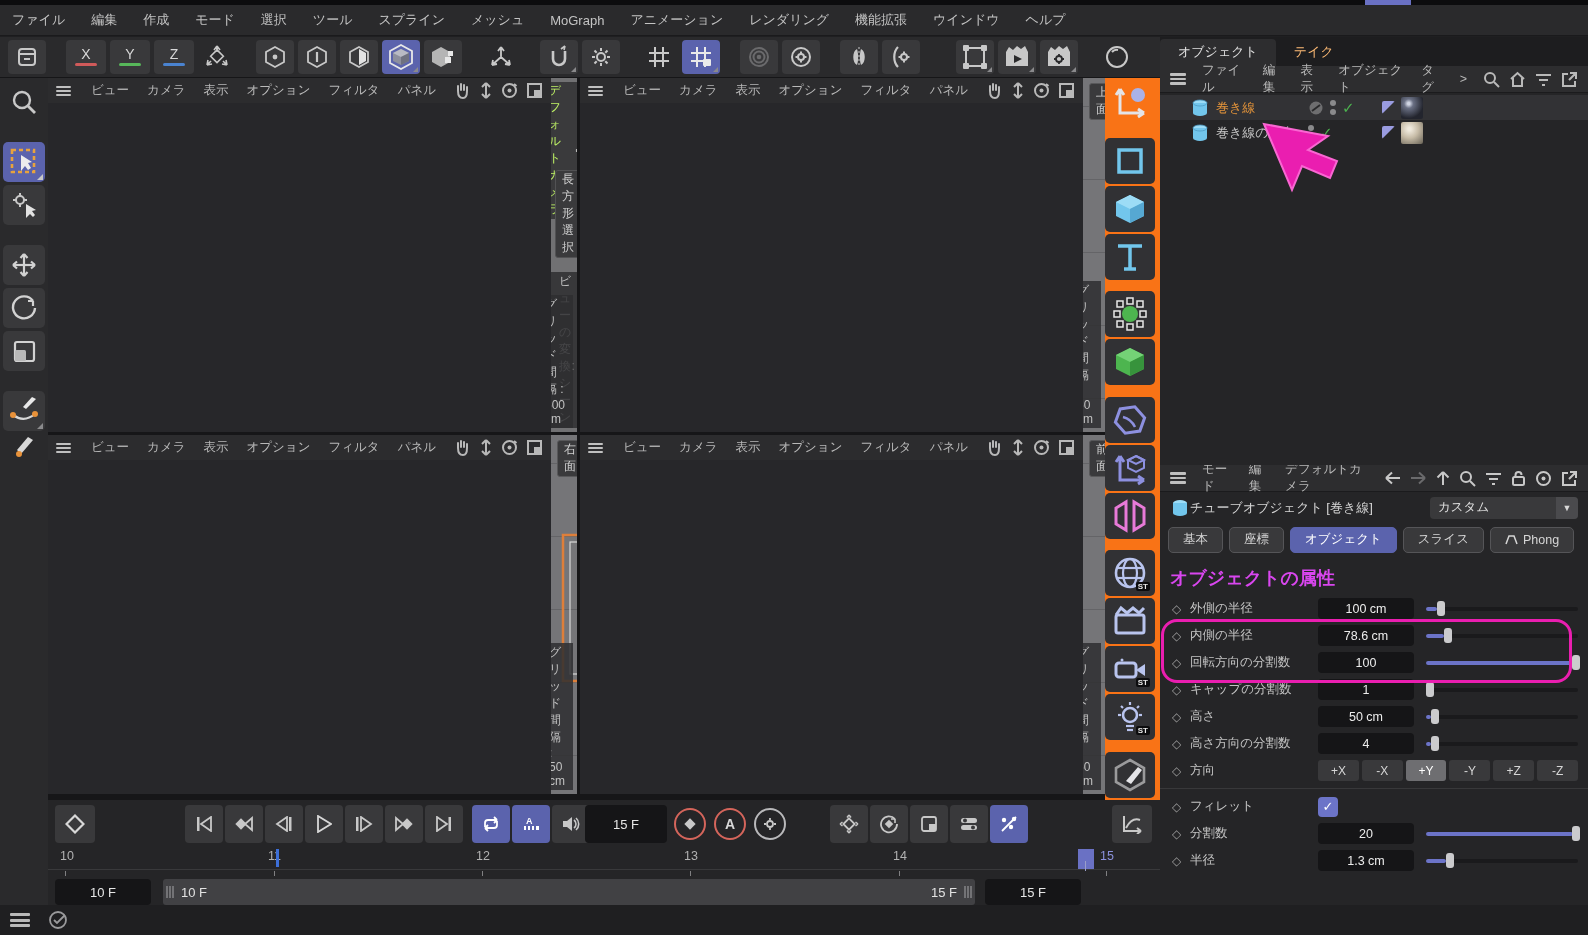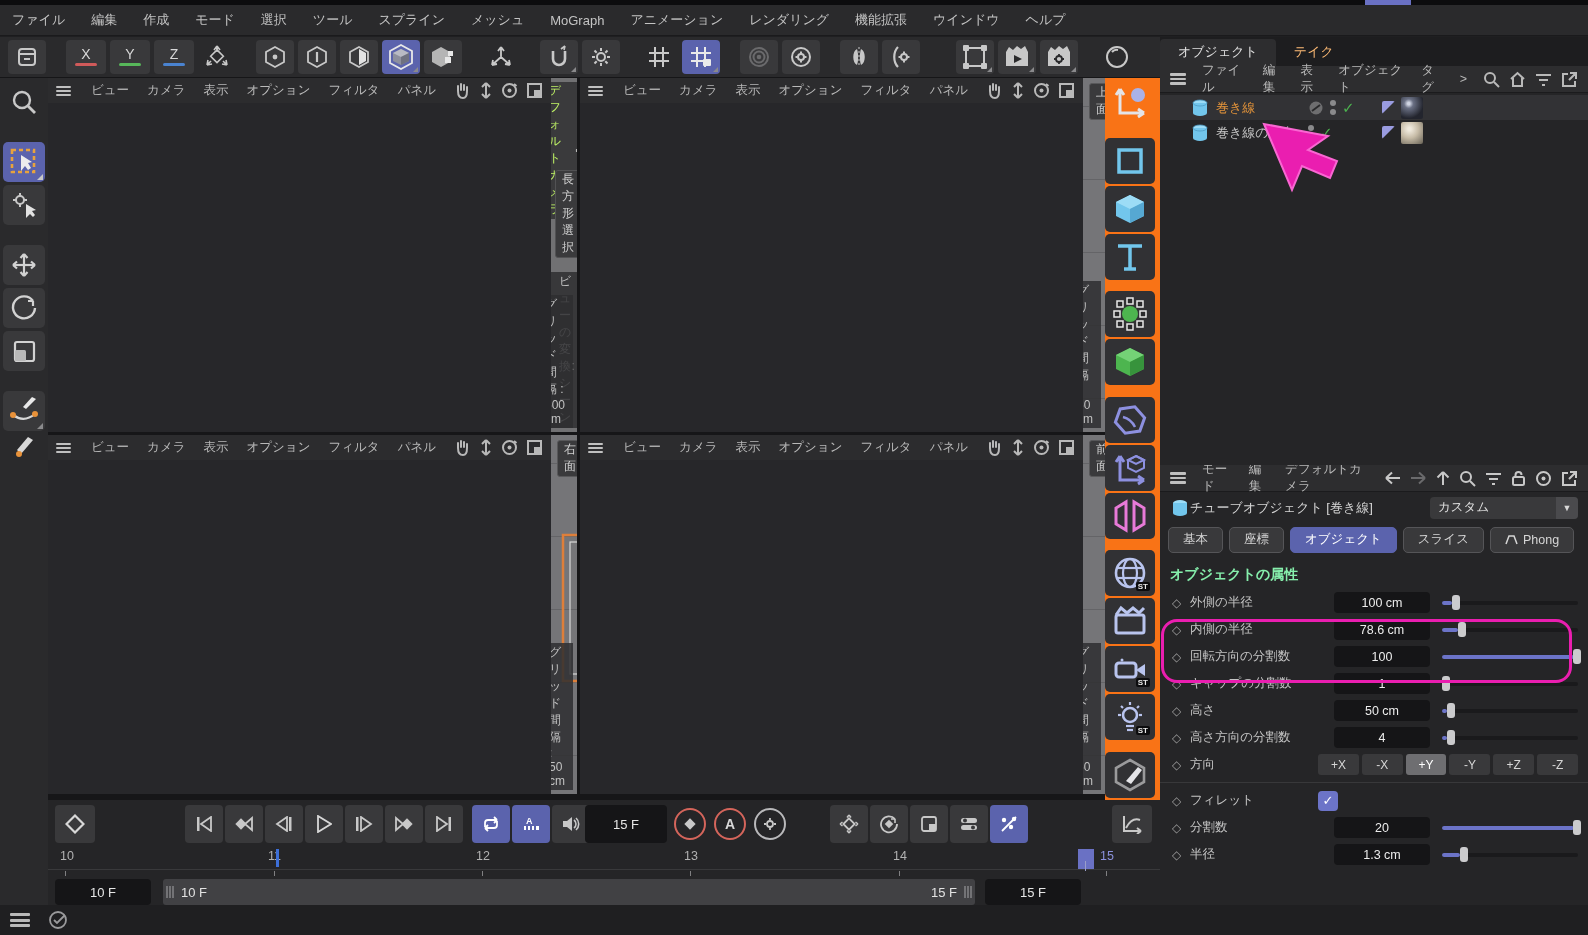--- a/index.html
+++ b/index.html
@@ -81,36 +81,36 @@
   .mat-thumb { width:22px; height:22px; border-radius:2px; }
   .mat-dark { background:radial-gradient(circle at 35% 30%, #cfd4e2 6%, #6a7084 22%, #23252e 70%); }
   .mat-beige { background:radial-gradient(circle at 38% 32%, #efe9dc 8%, #c6bba6 45%, #6f695c 95%); }
   .flag { width:0; height:0; border-top:13px solid #9a9ce0; border-right:13px solid transparent; border-radius:2px; }
   .check { color:#4cb24f; font-size:15px; font-weight:bold; }
 
   
   .attr-row { display:flex; align-items:center; height:27px; padding:0 10px 0 12px; font-size:12.5px; }
   .attr-row .dia { color:#9a9a9a; width:18px; font-size:12px; }
   .attr-row .alabel { width:128px; color:#c4c4c4; }
-  .afield { width:96px; height:21px; background:#151517; border-radius:4px; color:#ececec; display:flex; align-items:center; justify-content:center; font-size:12.5px;margin-left:16px; }
+  .afield { width:96px; height:21px; background:#151517; border-radius:4px; color:#ececec; display:flex; align-items:center; justify-content:center; font-size:12.5px; }
   .aslider { position:relative; flex:1; height:21px; margin-left:12px; }
   .aslider .track { position:absolute; left:0; right:0; top:9px; height:4px; background:#1a1a1c; border-radius:2px; }
   .aslider .fill { position:absolute; left:0; top:9px; height:4px; background:#6c74c8; border-radius:2px; }
   .aslider .knob { position:absolute; top:3px; width:8px; height:15px; background:#cbcbcd; border-radius:3px; }
   .dirbtns { display:flex; gap:3px; flex:1; }
   .dirbtns span { flex:1; height:21px; background:#39393b; border-radius:3px; display:flex; align-items:center; justify-content:center; color:#d6d6d6; font-size:12px; }
   .dirbtns span.on { background:#6e6e71; color:#fff; }
   .acheck { width:20px; height:20px; border-radius:4px; background:#6c74c8; color:#fff; font-size:13px; display:flex; align-items:center; justify-content:center; }
   .obj-title-row { display:flex; align-items:center; height:31px; padding:0 10px; font-size:13px; color:#d6d6d6; }
   .preset-dd { margin-left:auto; width:148px; height:22px; background:#39393b; border-radius:4px; display:flex; align-items:center; padding-left:8px; font-size:12.5px; color:#e2e2e2; position:relative; }
   .preset-dd .arrowbox { position:absolute; right:0; top:0; width:22px; height:22px; background:#4a4a4d; border-radius:0 4px 4px 0; display:flex; align-items:center; justify-content:center; color:#d8d8d8; font-size:9px; }
   .atabs { display:flex; gap:6px; padding:4px 8px 6px; }
   .atab { padding:3px 14px 4px; background:#39393b; border:1px solid #555558; border-radius:5px; font-size:12.5px; color:#d6d6d6; display:flex; align-items:center; gap:5px; }
   .atab.on { background:#5b63ad; border-color:#5b63ad; color:#fff; }
-  .asection { padding:7px 10px 5px; font-weight:bold; color:#86efac; font-size:14px; }
+  .asection { padding:7px 10px 5px; font-weight:bold; color:#d946ef; font-size:18px; }
   .agroup-sep { height:1px; background:#38383a; margin:4px 0; }
 
   
   .timeline { position:absolute; left:48px; top:800px; width:1112px; height:105px; background:#252527; }
   .tl-row1 { position:relative; height:47px; }
   .tlb { position:absolute; top:5px; height:38px; background:#39393b; border-radius:4px; display:flex; align-items:center; justify-content:center; }
   .tlb.blue { background:#5b63ad; }
   .tl-ruler { position:relative; height:22px; font-size:12.5px; color:#b2b2b2; }
   .tl-ruler span { position:absolute; top:2px; }
   .tl-ticks { position:relative; height:8px; border-top:1px solid #39393b; }

